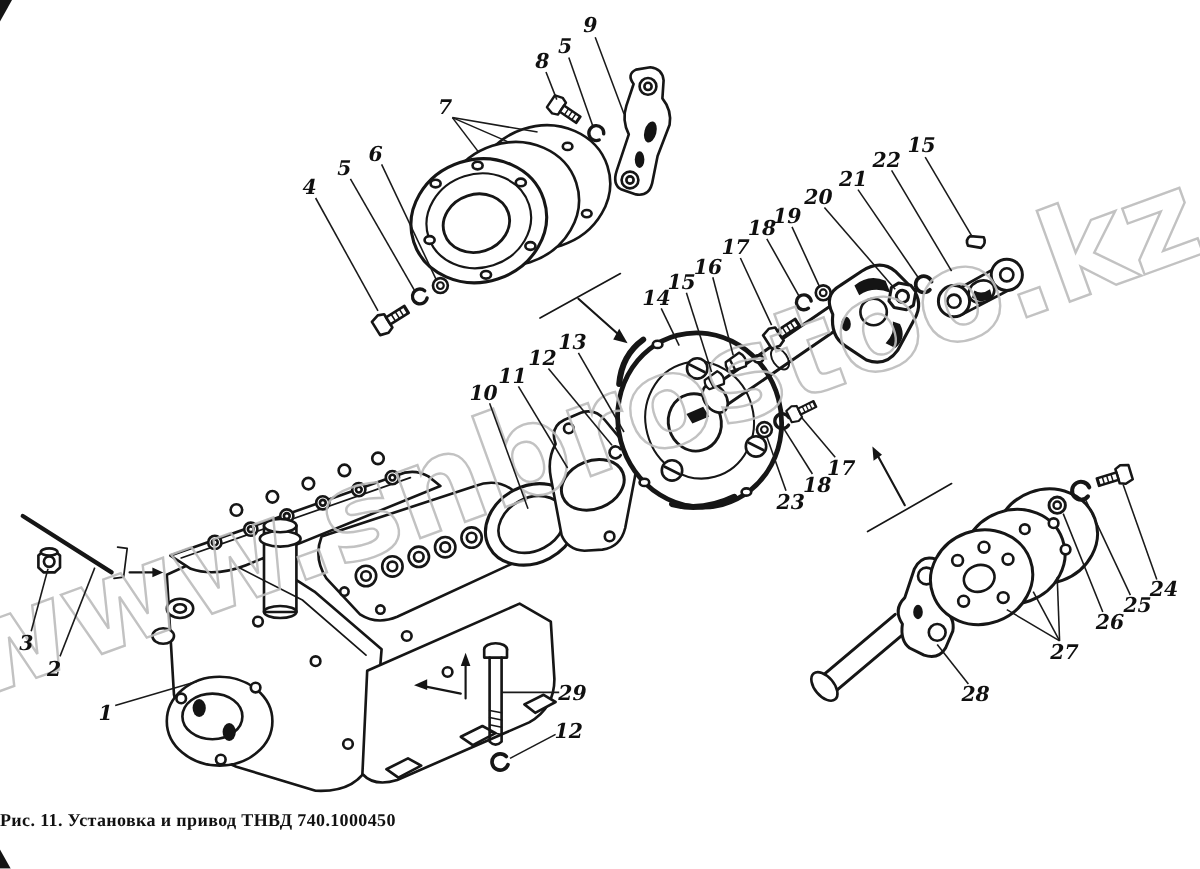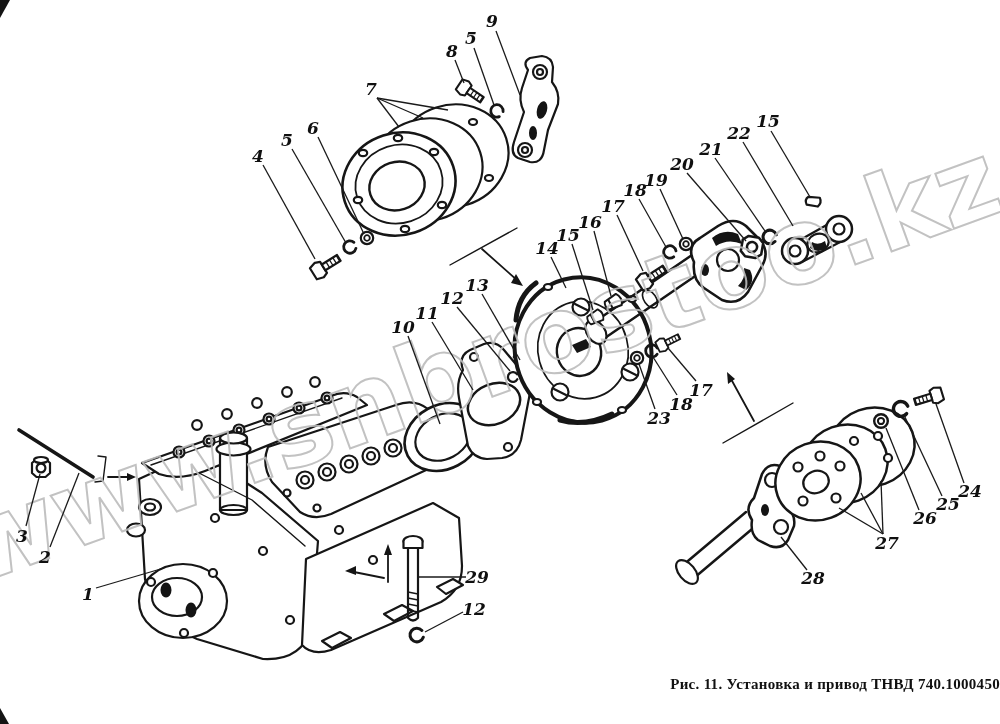--- a/index.html
+++ b/index.html
@@ -6,21 +6,21 @@
   .page{position:relative;width:1000px;height:724px;background:#ffffff;overflow:hidden;
         font-family:"Liberation Serif",serif;}
   .page svg{position:absolute;left:0;top:0;}
   .ln{fill:none;stroke:#161616;stroke-width:2.2;stroke-linejoin:round;stroke-linecap:round;}
   .fw{fill:#ffffff;stroke:#161616;stroke-width:2.2;stroke-linejoin:round;stroke-linecap:round;}
   .dk{fill:#141414;stroke:none;}
   .thin{stroke-width:1.4;}
   .leader{stroke:#1a1a1a;stroke-width:1.3;fill:none;}
   .pn{font:italic bold 17px "DejaVu Serif",serif;fill:#101010;}
   .wm{font:bold 106px "DejaVu Sans",sans-serif;fill:none;stroke:#bcbcbc;stroke-width:2;opacity:.9;}
-  .caption{position:absolute;left:0;top:676px;width:100%;text-align:right;
+  .caption{position:absolute;left:0;top:676px;width:100%;text-align:left;
            font:bold 15px "Liberation Serif",serif;color:#111;letter-spacing:.3px;}
 </style>
 </head>
 <body>
 
 <div class="page">
 <svg width="1000" height="724" viewBox="0 0 1000 724">
 
   <defs>
     <g id="cclip">

